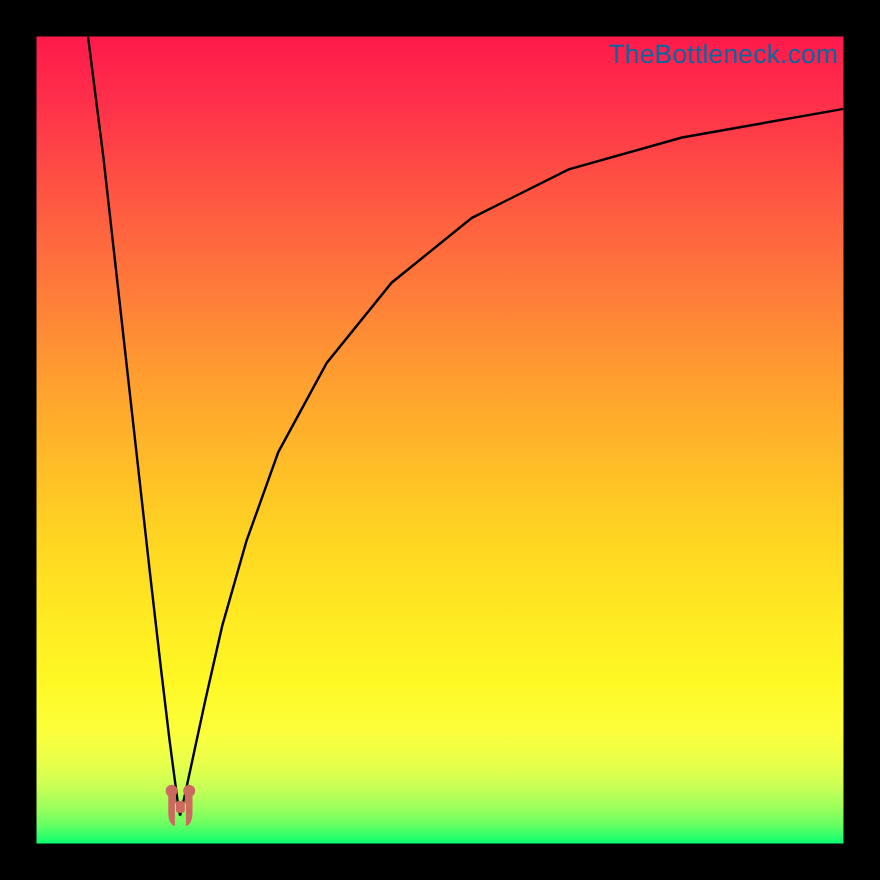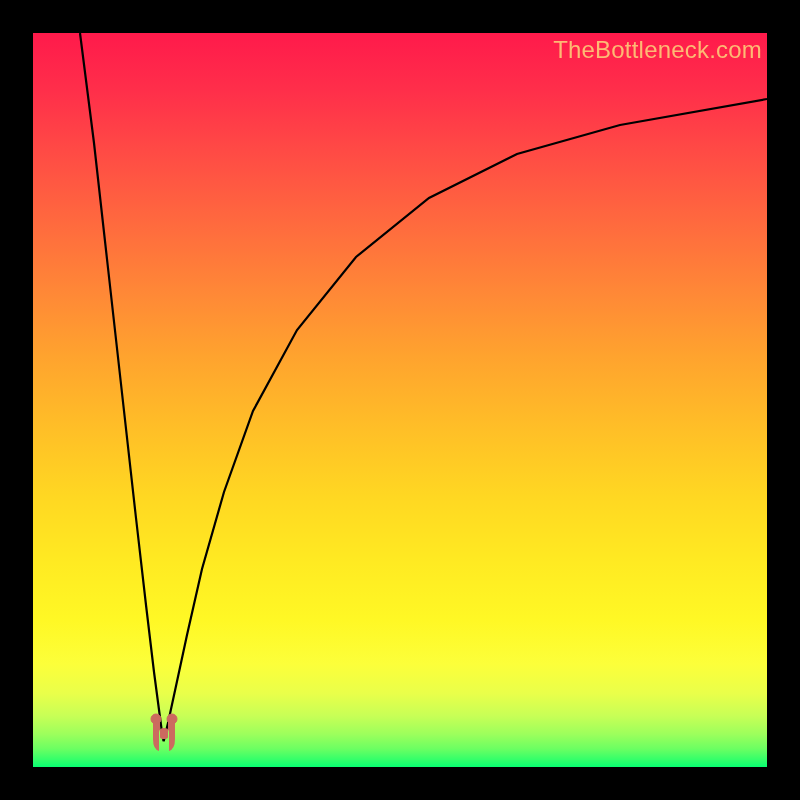--- a/index.html
+++ b/index.html
@@ -46,21 +46,21 @@
       #9dff5c 95.5%,
       #6cff62 97.5%,
       #33ff6a 99%,
       #08ff72 100%
     );
   }
   .watermark {
     position: absolute;
     top: 36px;
     right: 38px;
-    color: #fdba74;
+    color: #0369a1;
     font-size: 24px;
     font-weight: 400;
     letter-spacing: 0.2px;
     pointer-events: none;
   }
   svg.curves {
     position: absolute;
     inset: 0;
   }
   .curve {

